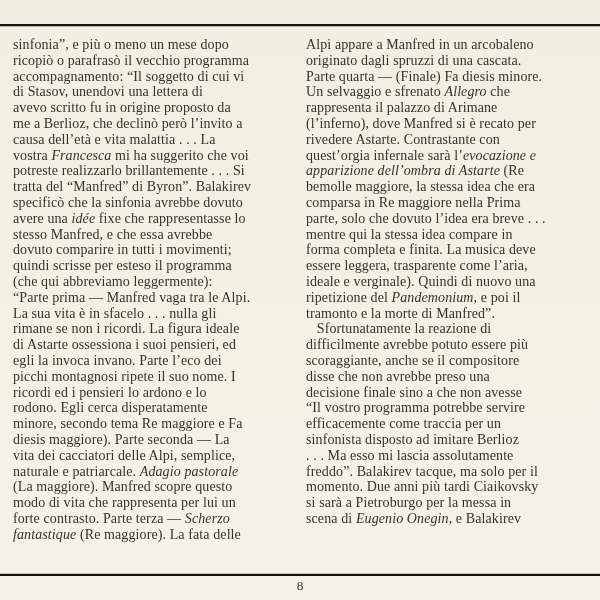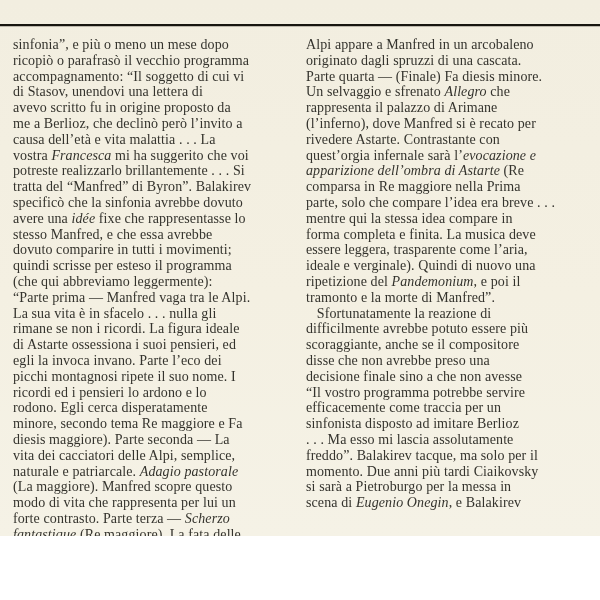--- a/index.html
+++ b/index.html
@@ -1,19 +1,19 @@
 <!DOCTYPE html>
 <html><head>
 <meta charset="utf-8">
 <style>
   html, body { margin: 0; padding: 0; }
   .page {
     position: relative;
     width: 600px;
-    height: 536px;
+    height: 600px;
     background: linear-gradient(180deg, #f2eee0 0%, #f4f0e2 55%, #f5f2e6 100%);
     font-family: "Liberation Serif", serif;
     color: #34332d;
     overflow: hidden;
     text-decoration: underline;
   }
   .rule {
     position: absolute;
     left: 0;
     width: 600px;
@@ -91,22 +91,23 @@
     <div class="column">
         <div class="line"><span>Alpi appare a Manfred in un arcobaleno</span></div>
         <div class="line"><span>originato dagli spruzzi di una cascata.</span></div>
         <div class="line"><span>Parte quarta — (Finale) Fa diesis minore.</span></div>
         <div class="line"><span>Un selvaggio e sfrenato </span><span class="it">Allegro</span><span> che</span></div>
         <div class="line"><span>rappresenta il palazzo di Arimane</span></div>
         <div class="line"><span>(l’inferno), dove Manfred si è recato per</span></div>
         <div class="line"><span>rivedere Astarte. Contrastante con</span></div>
         <div class="line"><span>quest’orgia infernale sarà l’</span><span class="it">evocazione e</span></div>
         <div class="line"><span class="it">apparizione dell’ombra di Astarte</span><span> (Re</span></div>
+        <div class="line"><span>bemolle maggiore, la stessa idea che era</span></div>
         <div class="line"><span>comparsa in Re maggiore nella Prima</span></div>
-        <div class="line"><span>parte, solo che compare l’idea era breve . . .</span></div>
+        <div class="line"><span>parte, solo che dovuto l’idea era breve . . .</span></div>
         <div class="line"><span>mentre qui la stessa idea compare in</span></div>
         <div class="line"><span>forma completa e finita. La musica deve</span></div>
         <div class="line"><span>essere leggera, trasparente come l’aria,</span></div>
         <div class="line"><span>ideale e verginale). Quindi di nuovo una</span></div>
         <div class="line"><span>ripetizione del </span><span class="it">Pandemonium</span><span>, e poi il</span></div>
         <div class="line"><span>tramonto e la morte di Manfred”.</span></div>
         <div class="line"><span>&nbsp;&nbsp;&nbsp;Sfortunatamente la reazione di</span></div>
         <div class="line"><span>difficilmente avrebbe potuto essere più</span></div>
         <div class="line"><span>scoraggiante, anche se il compositore</span></div>
         <div class="line"><span>disse che non avrebbe preso una</span></div>

